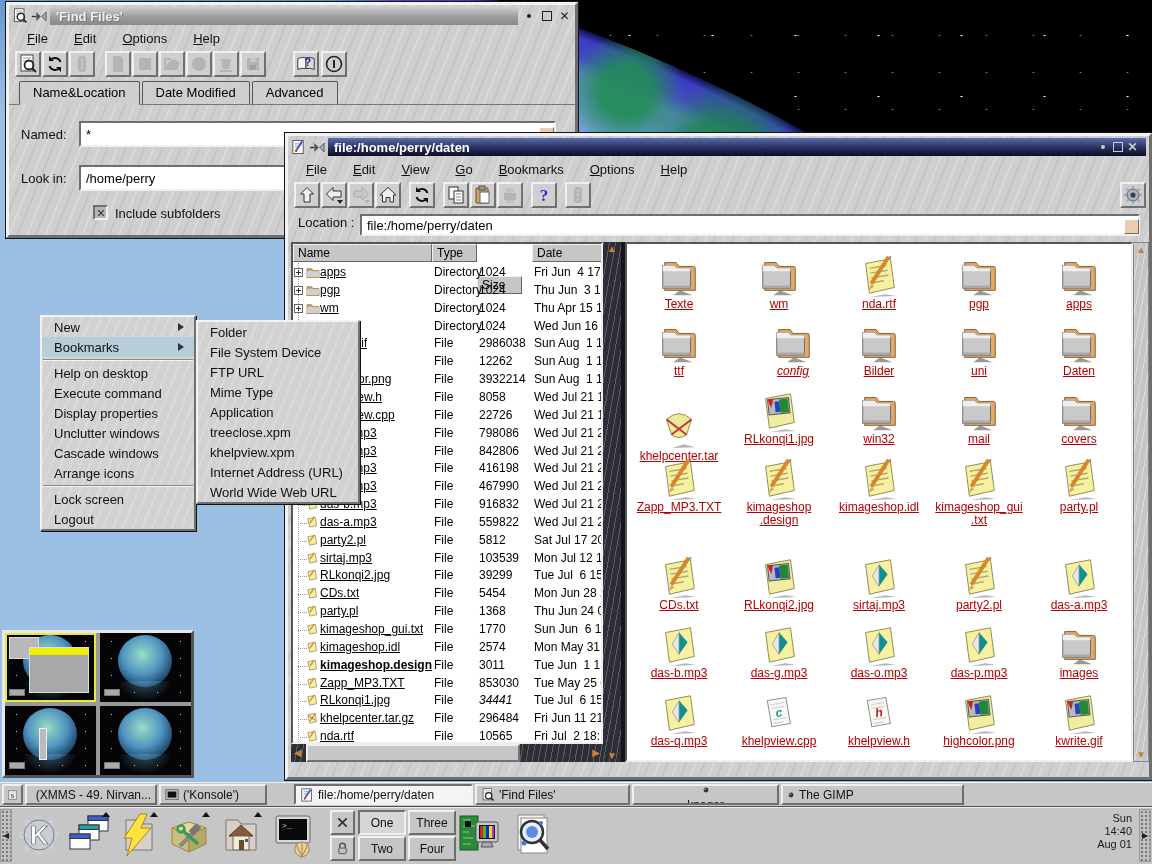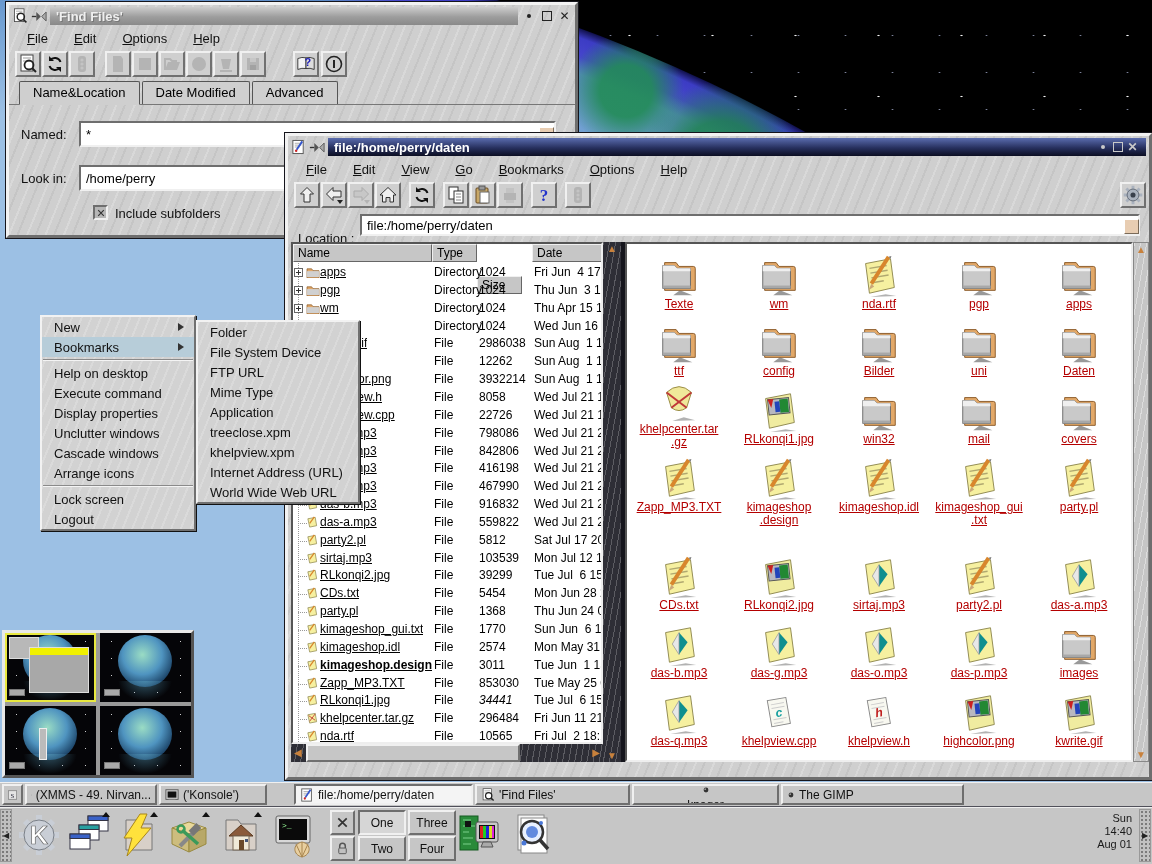--- a/index.html
+++ b/index.html
@@ -420,21 +420,21 @@
                   <path d="M13 2v6M13 18v6M2 13h6M18 13h6M5.2 5.2l4.2 4.2M16.6 16.6l4.2 4.2M20.8 5.2l-4.2 4.2M9.4 16.6l-4.2 4.2"></path>
                 </g>
                 <circle cx="13" cy="13" r="7" fill="#aab2be"></circle>
               </g>
               <circle cx="13" cy="13" r="3" fill="#39404c"></circle>
             </svg>
           </span>
         </div>
       </div>
     <div class="locrow">
-      <span class="flabel" style="left:10px;top:20px">Location :</span>
+      <span class="flabel" style="left:10px;top:4px">Location :</span>
       <input class="input" style="left: 72px; top: 3px; width: 780px; height: 22px;" value="file:/home/perry/daten">
       <span class="combosq" style="left:836px;top:8px"></span>
     </div>
     <div class="kfm-view">
       <div class="treepanel" id="treepanel">
         <div class="guide"></div>
       <div class="hcell" style="left: 0px; width: 139px;">Name</div>
           <div class="hcell" style="left: 139px; width: 45px;">Type</div>
           <div class="hcell" style="left: 184px; width: 45px; margin-top: 32px;">Size</div>
           <div class="hcell" style="left: 239px; width: 73px;">Date</div>
@@ -825,21 +825,21 @@
               <svg viewBox="0 0 46 42">
                 <path d="M24 36l13 5H17z" fill="#000" opacity=".4"></path>
                 <path d="M8 7h12l3 4h15a2 2 0 012 2v23H8z" fill="#e2a868" stroke="#8a5a28"></path>
                 <path d="M6 10h12l3 3h14v21H6z" fill="#c9c9c9" stroke="#6a6a6a"></path>
                 <path d="M6 10h12l3 3h14v3H6z" fill="#efefef"></path>
                 <path d="M6 31h29v3H6z" fill="#a8a8a8"></path>
               </svg>
             </span>
             <div class="glabel">ttf</div>
           </div>
-          <div class="gcell" style="left: 102px; top: 77px;">
+          <div class="gcell" style="left: 116px; top: 77px; font-style: italic;">
             <span class="icon gicon" style="width: 44px; height: 44px; display: block;">
               <svg viewBox="0 0 46 42">
                 <path d="M24 36l13 5H17z" fill="#000" opacity=".4"></path>
                 <path d="M8 7h12l3 4h15a2 2 0 012 2v23H8z" fill="#e2a868" stroke="#8a5a28"></path>
                 <path d="M6 10h12l3 3h14v21H6z" fill="#c9c9c9" stroke="#6a6a6a"></path>
                 <path d="M6 10h12l3 3h14v3H6z" fill="#efefef"></path>
                 <path d="M6 31h29v3H6z" fill="#a8a8a8"></path>
               </svg>
             </span>
             <div class="glabel">config</div>
@@ -873,21 +873,21 @@
               <svg viewBox="0 0 46 42">
                 <path d="M24 36l13 5H17z" fill="#000" opacity=".4"></path>
                 <path d="M8 7h12l3 4h15a2 2 0 012 2v23H8z" fill="#e2a868" stroke="#8a5a28"></path>
                 <path d="M6 10h12l3 3h14v21H6z" fill="#c9c9c9" stroke="#6a6a6a"></path>
                 <path d="M6 10h12l3 3h14v3H6z" fill="#efefef"></path>
                 <path d="M6 31h29v3H6z" fill="#a8a8a8"></path>
               </svg>
             </span>
             <div class="glabel">Daten</div>
           </div>
-          <div class="gcell" style="left: 2px; top: 135px;">
+          <div class="gcell" style="left: 2px; top: 162px;">
             <span class="icon gicon" style="width: 44px; height: 44px; display: block;">
               <svg viewBox="0 0 46 46">
                 <path d="M28 40l12 3-24 1z" fill="#000" opacity=".3"></path>
                 <path d="M10 14q13-12 26 0l-5 16q-8 6-16 0z" fill="#f0e89a" stroke="#96883e"></path>
                 <path d="M10 14l21 16M36 14L15 30" stroke="#c03838" stroke-width="2" fill="none"></path>
               </svg>
             </span>
             <div class="glabel">khelpcenter.tar</div>
             <div class="glabel">.gz</div>
           </div>

